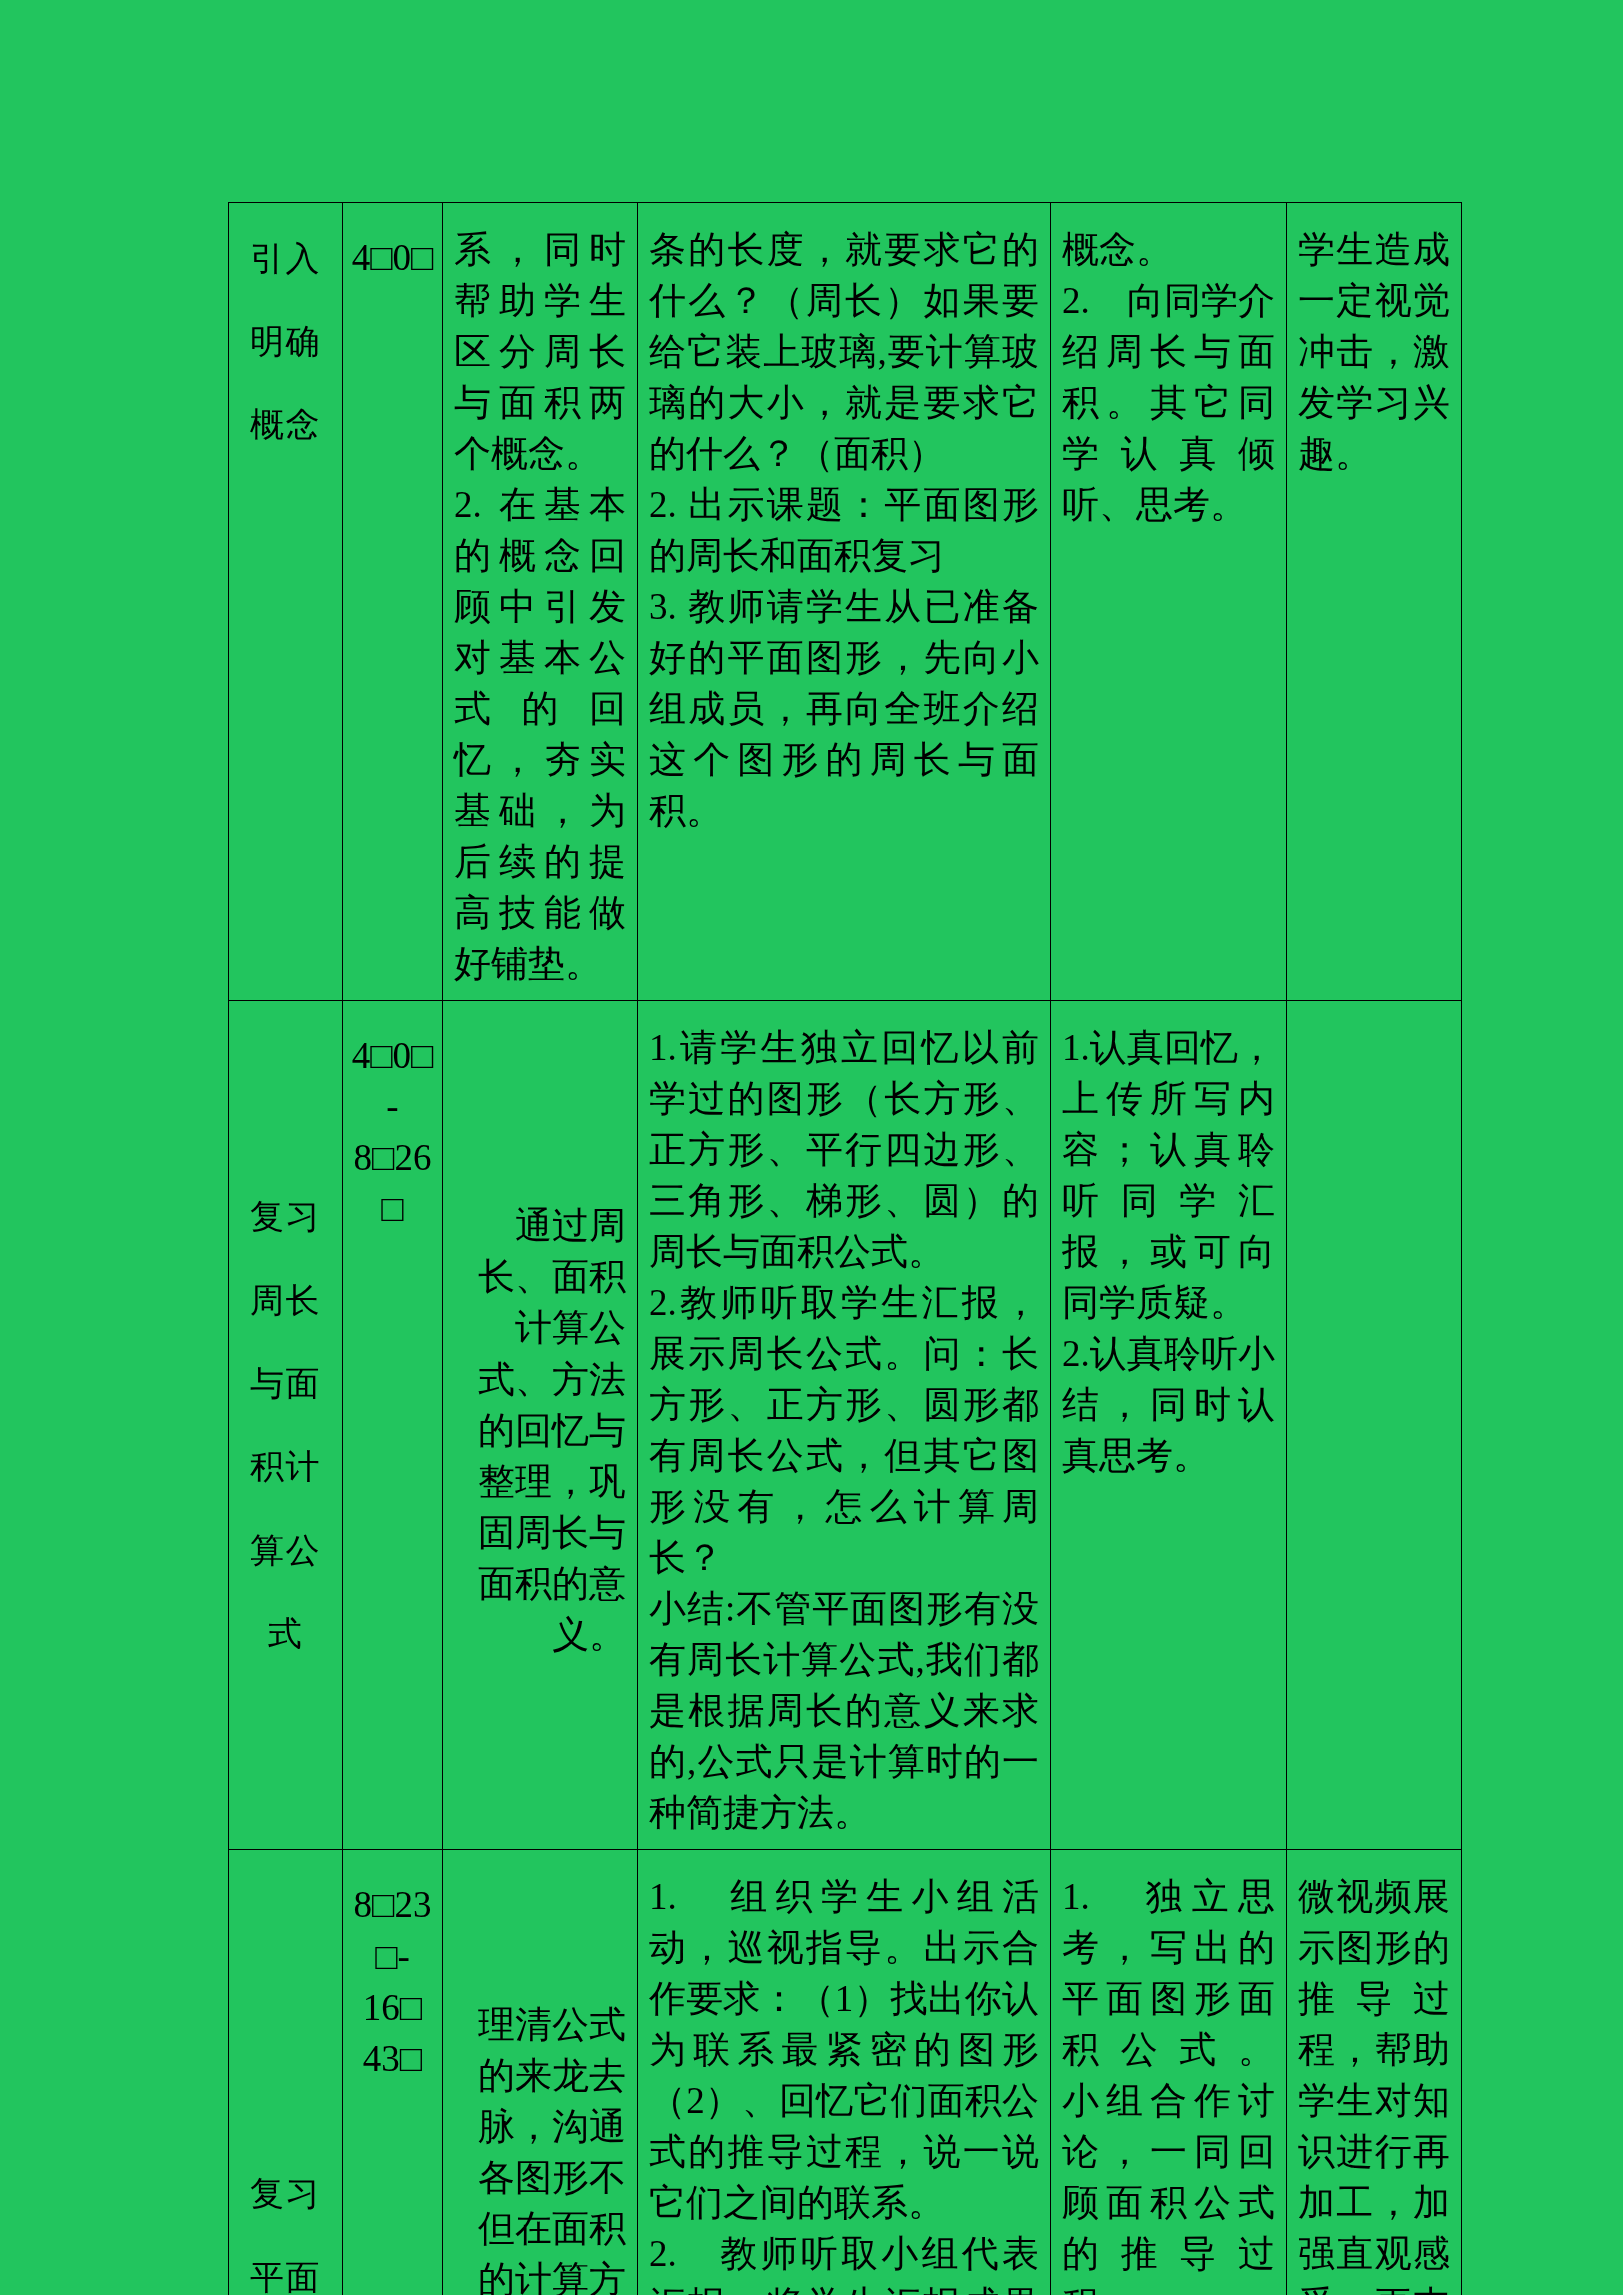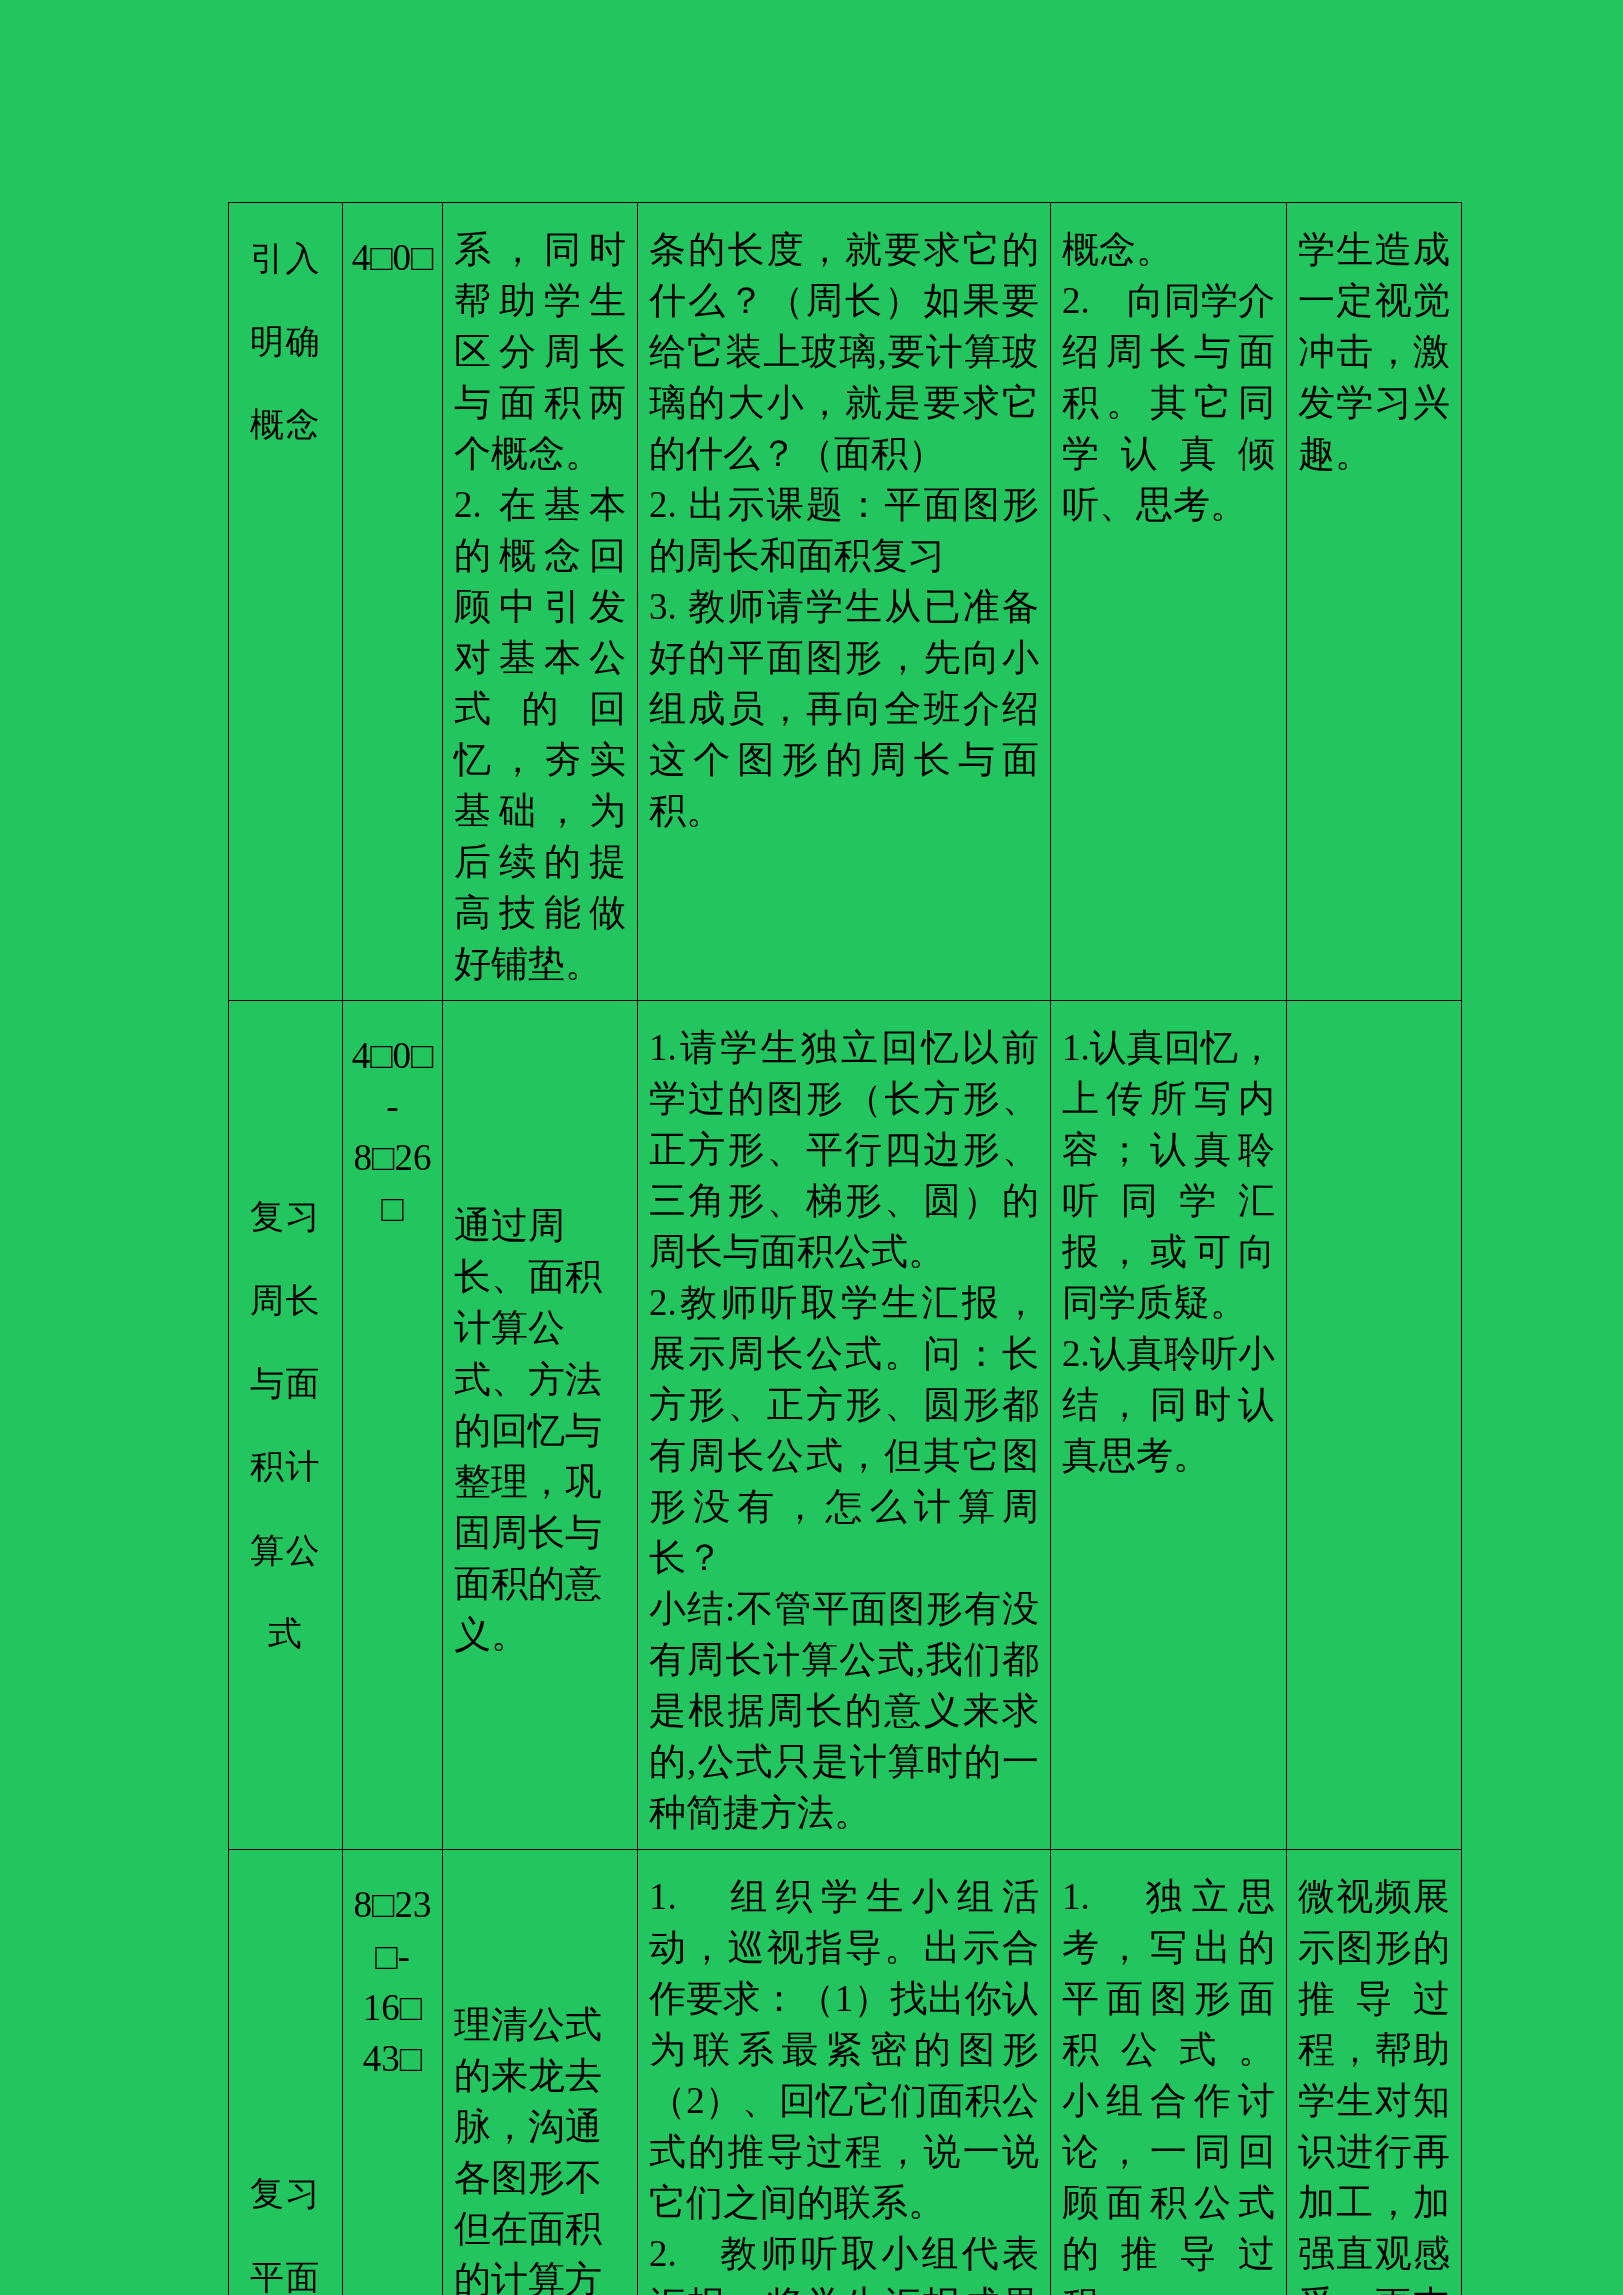--- a/index.html
+++ b/index.html
@@ -38,21 +38,21 @@
     line-height: 2.45;
     text-align: center;
     padding: 13.6px 2.7px;
     letter-spacing: 1.4px;
   }
   td.time-cell {
     text-align: center;
     padding: 29px 4.1px 11px 4.1px;
   }
   td.v-mid { vertical-align: middle; }
-  td.t-center { text-align: left; }
+  td.t-center { text-align: right; }
   .bold { font-weight: normal; }
 </style>
 </head>
 <body>
 
 <div class="page">
   <table class="lesson-table">
     <colgroup>
       <col style="width:114px">
       <col style="width:100px">

